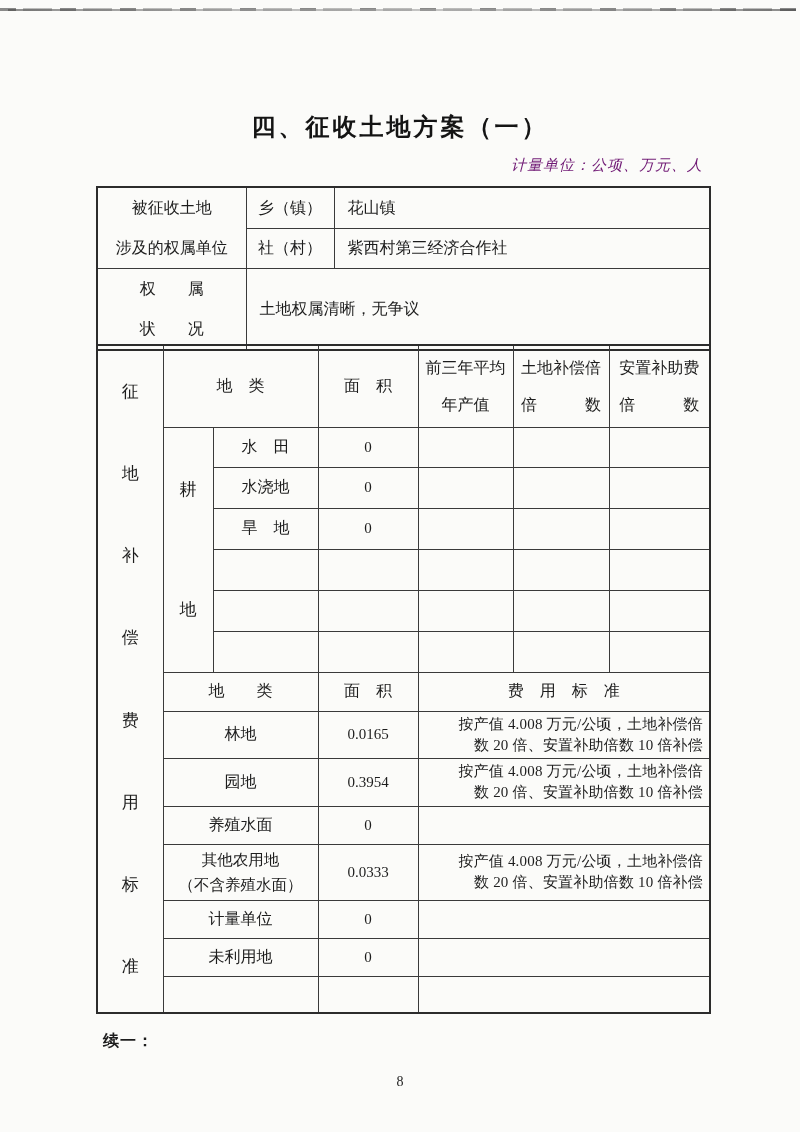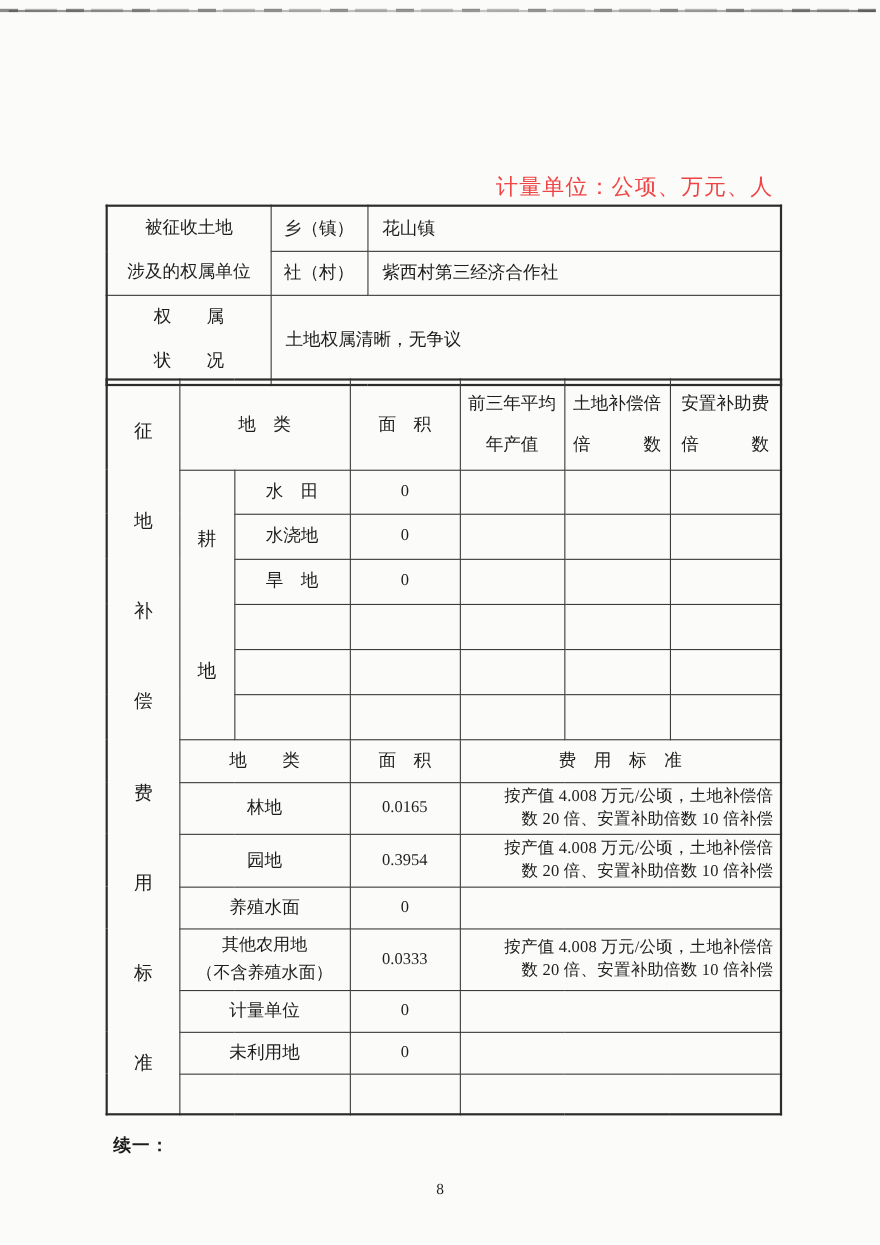--- a/index.html
+++ b/index.html
@@ -23,21 +23,21 @@
       rgba(45,45,45,.55) 0 16px, transparent 16px 23px,
       rgba(70,70,70,.35) 23px 52px, transparent 52px 60px);
   }
   .doc-title{
     position:absolute;top:111px;left:0;width:100%;
     text-align:center;font-size:24px;font-weight:bold;
     letter-spacing:3px;color:#141414;
   }
   .unit-note{
     position:absolute;top:156px;right:97px;
-    font-size:20px;letter-spacing:1px;color:#ef4444;
+    font-size:15px;letter-spacing:1px;color:#701a75;font-style:italic;
   }
   table{border-collapse:collapse;table-layout:fixed;border:2px solid #2c2c2c;}
   td{
     border:1px solid #3a3a3a;padding:0;
     text-align:center;vertical-align:middle;
     font-size:16px;color:#1d1d1d;overflow:hidden;
   }
   .tbl-ownership{position:absolute;left:96px;top:186px;padding-left:24px;}
   .tbl-comp{position:absolute;left:96px;top:344px;}
   .two-line div{line-height:40px;}
@@ -65,20 +65,21 @@
   }
 </style>
 </head>
 <body>
 
 <div class="page">
 
   <div class="scan-dash"></div>
   <div class="scan-line"></div>
 
+  <div class="doc-title">四、征收土地方案（一）</div>
   <div class="unit-note">计量单位：公项、万元、人</div>
 
   <table class="tbl-ownership">
     <colgroup>
         <col style="width:149px">
         <col style="width:88px">
         <col style="width:376px">
       </colgroup>
     <tbody>
         <tr style="height:40px">

